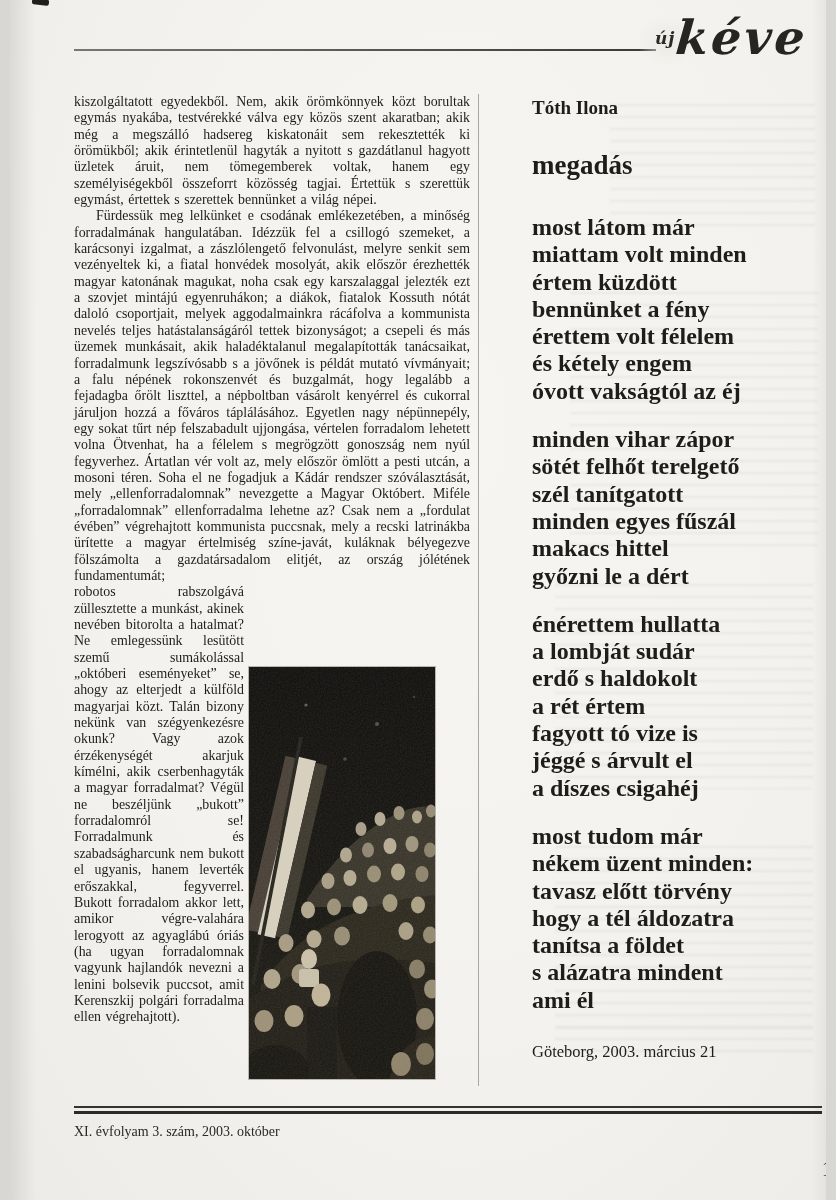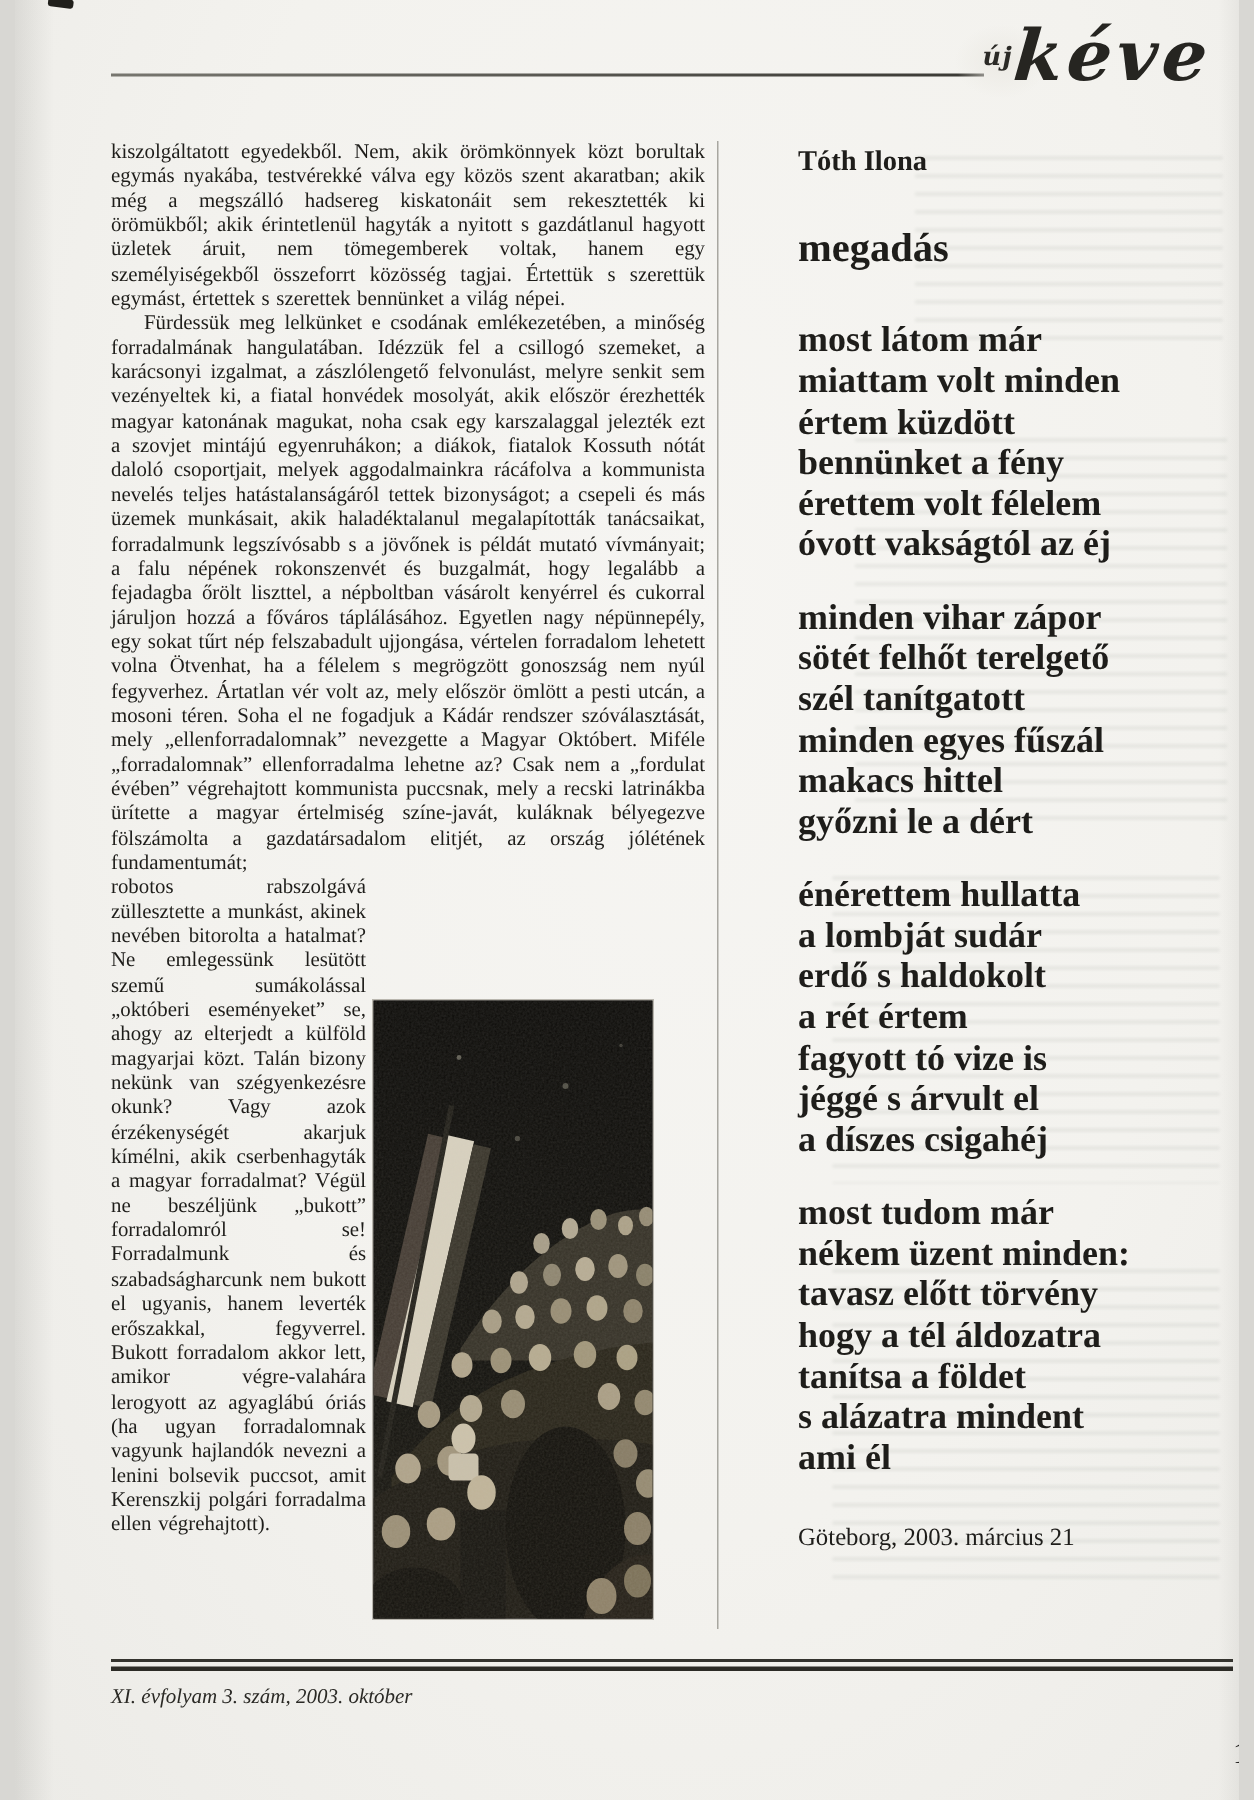--- a/index.html
+++ b/index.html
@@ -56,21 +56,21 @@
   .ghost{position:absolute;pointer-events:none;opacity:.075;filter:blur(1.1px);
     background:repeating-linear-gradient(180deg,#49584c 0 2.5px, transparent 2.5px 12px);}
   .g1{left:600px;top:104px;width:205px;height:130px;}
   .g2{left:560px;top:292px;width:248px;height:262px;}
   .g3{left:545px;top:584px;width:258px;height:205px;}
   .g4{left:545px;top:846px;width:258px;height:212px;}
 
   
   .foot-rule{position:absolute;left:64px;top:1106px;width:748px;height:3px;
     border-top:2.5px solid #34332e;border-bottom:3px solid #2c2b26;}
-  .foot-issue{position:absolute;left:64px;top:1124px;font-style:italic;font-size:14px;color:#2a2925;text-align:center;}
+  .foot-issue{position:absolute;left:64px;top:1124px;font-size:14px;color:#2a2925;text-align:center;}
   .foot-page{position:absolute;left:780px;top:1158px;font-size:20px;color:#232220;margin-left:32px;}
 </style>
 </head>
 <body>
 
 <div class="page">
 
   <div class="artifact"></div>
 
   <div class="mast-rule"></div>
@@ -165,20 +165,21 @@
 
   <div class="poem">
     <p class="poem-author">Tóth Ilona</p>
     <p class="poem-title">megadás</p>
     <div class="stanza">
         <div class="pl">most látom már</div>
         <div class="pl">miattam volt minden</div>
         <div class="pl">értem küzdött</div>
         <div class="pl">bennünket a fény</div>
         <div class="pl">érettem volt félelem</div>
+        <div class="pl">és kétely engem</div>
         <div class="pl">óvott vakságtól az éj</div>
       </div>
     <div class="stanza">
         <div class="pl">minden vihar zápor</div>
         <div class="pl">sötét felhőt terelgető</div>
         <div class="pl">szél tanítgatott</div>
         <div class="pl">minden egyes fűszál</div>
         <div class="pl">makacs hittel</div>
         <div class="pl">győzni le a dért</div>
       </div>

